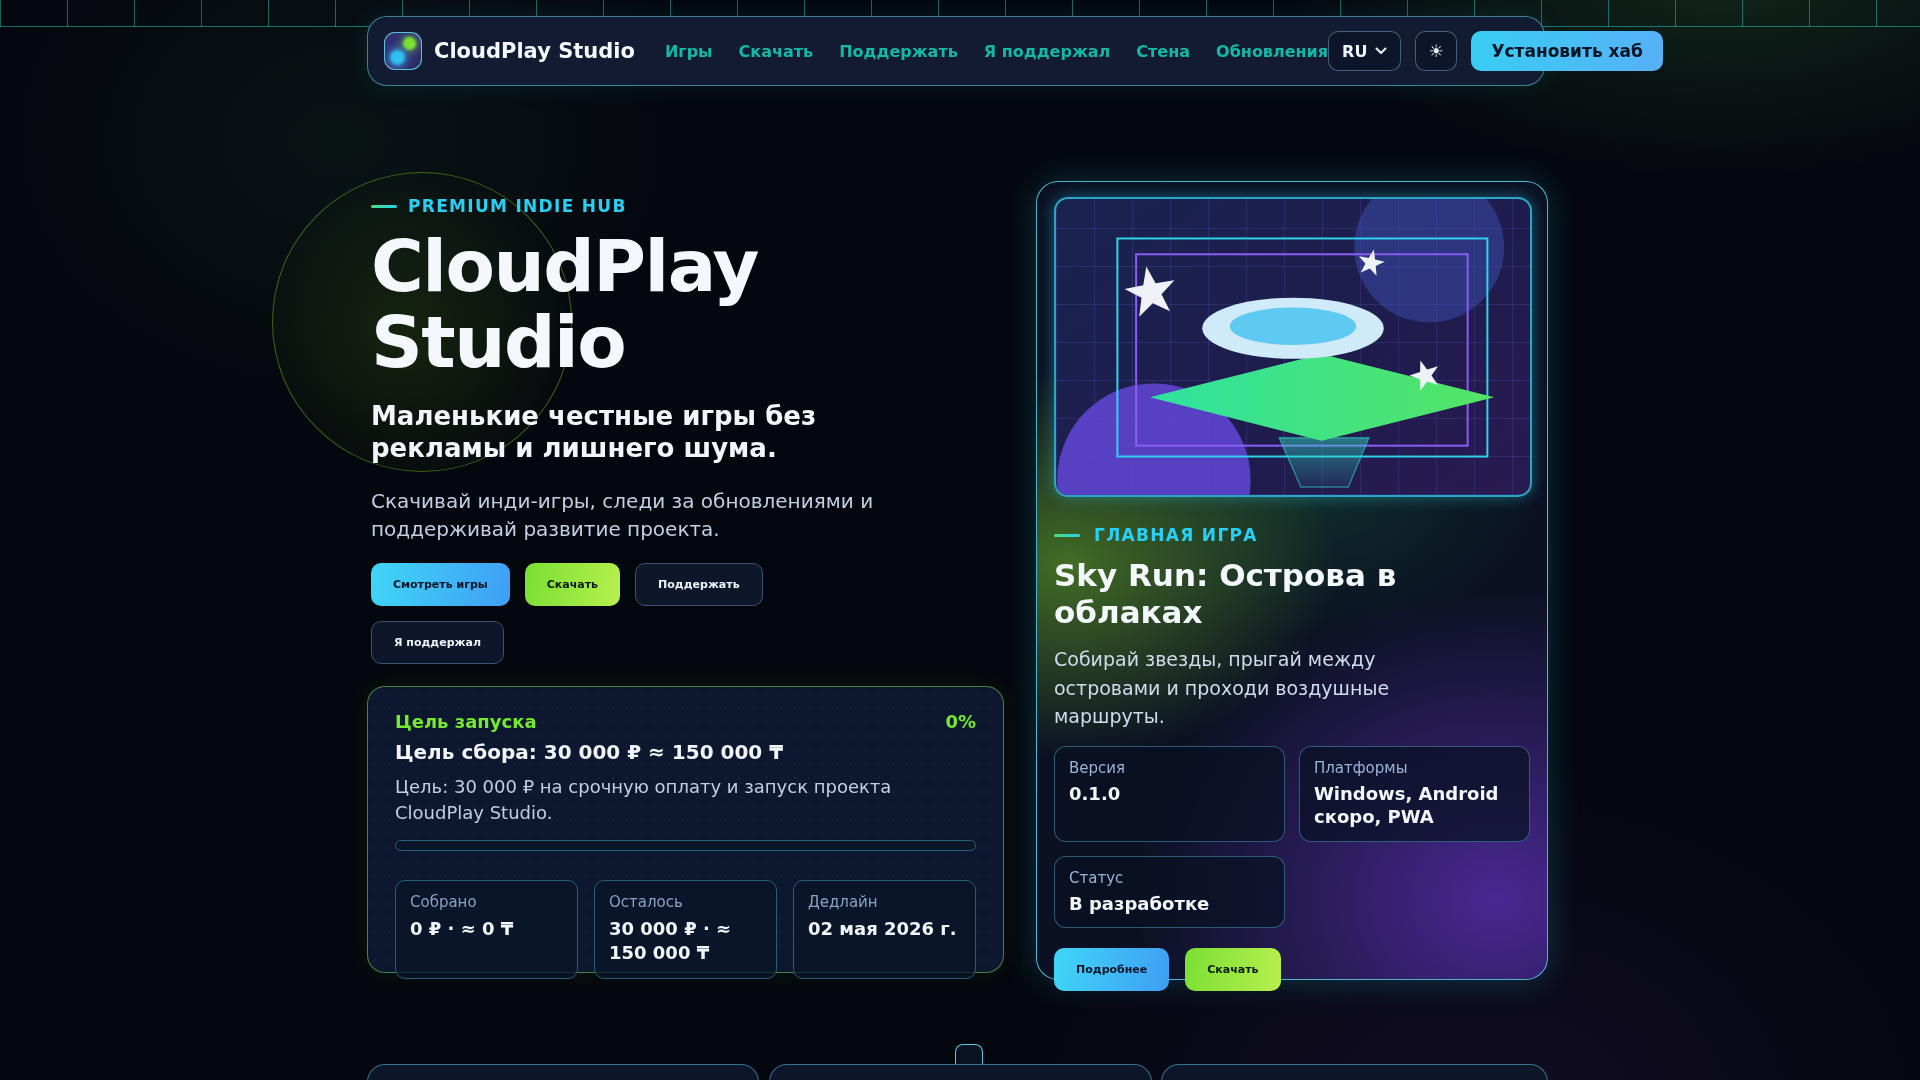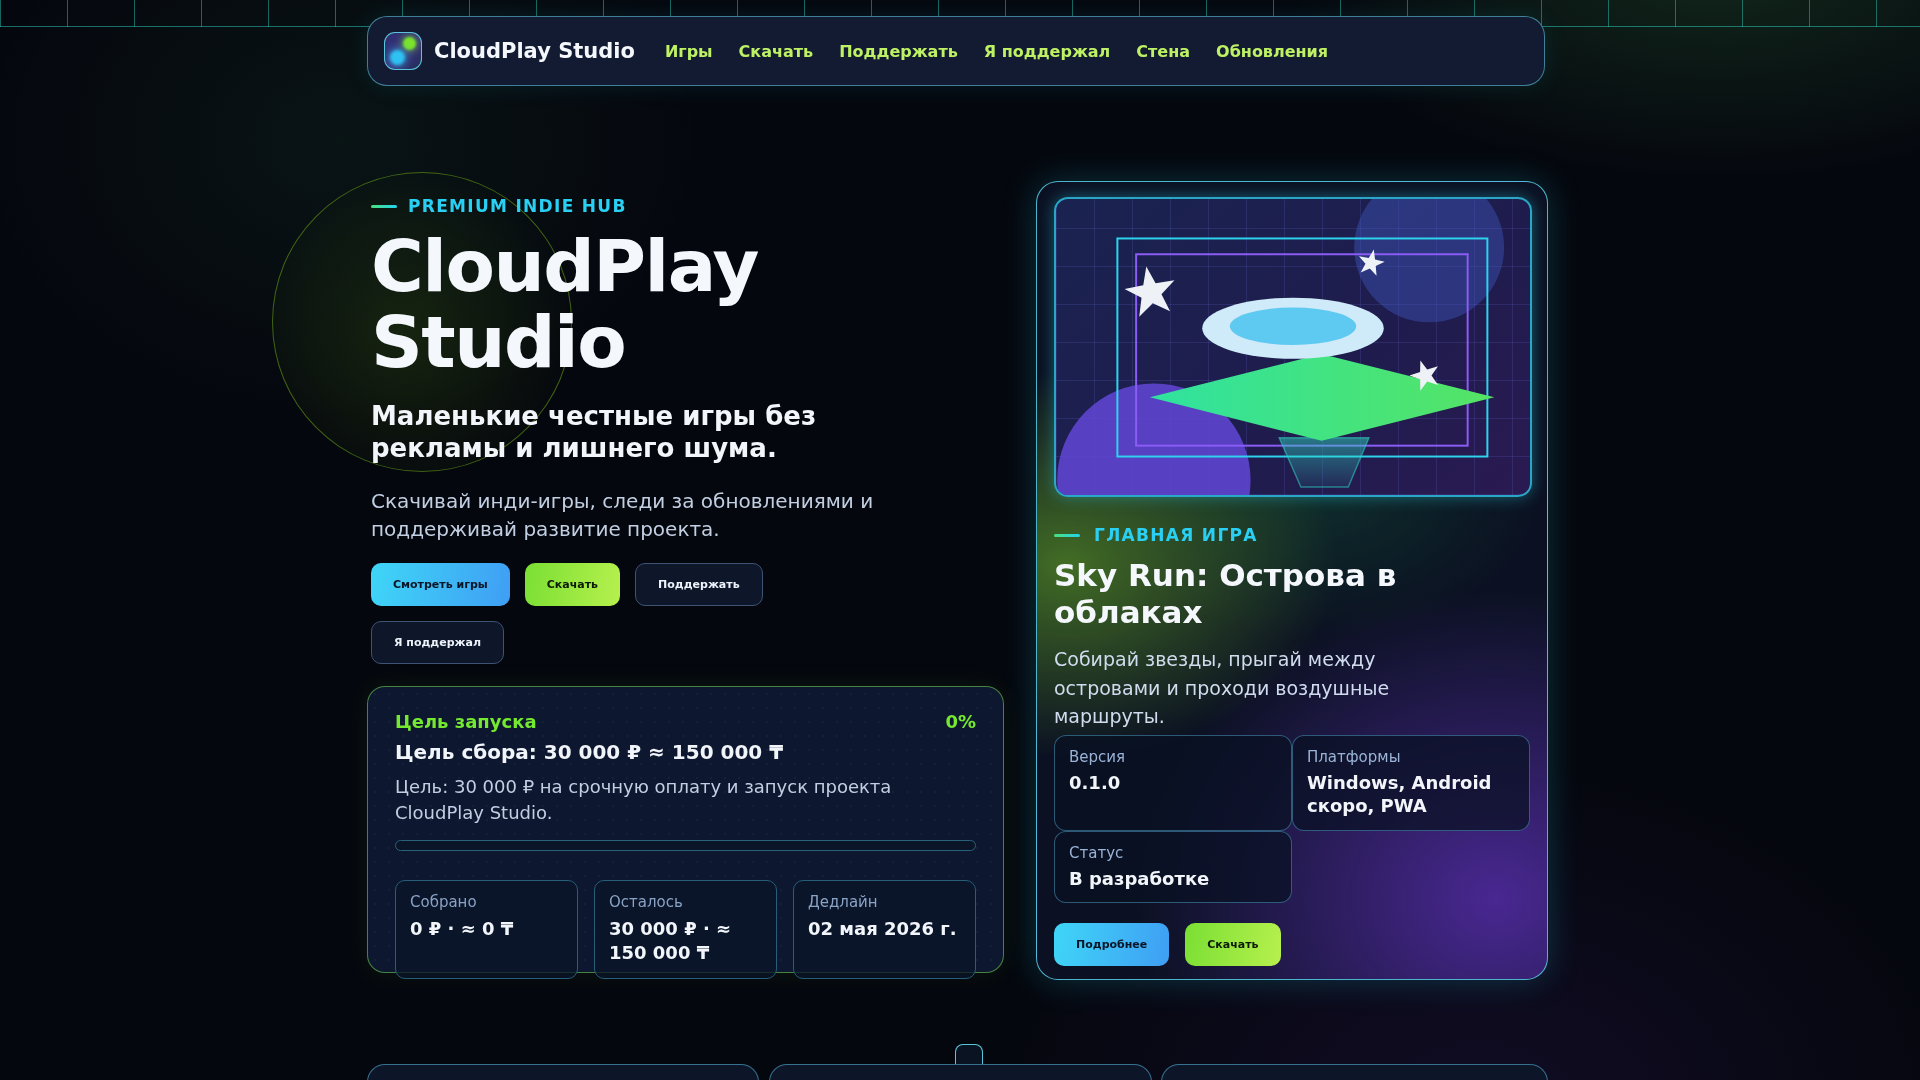--- a/index.html
+++ b/index.html
@@ -29,21 +29,21 @@
   .logo {
     width:38px; height:38px; border-radius:11px; flex:none;
     border:1px solid rgba(103,232,249,0.8); position:relative; overflow:hidden;
     background:linear-gradient(135deg,#2b2f6e 0%,#3b2f7d 55%,#203055 100%);
   }
   .logo .dot { position:absolute; border-radius:50%; }
   .logo .dot.g { right:5px; top:4px; width:13px; height:13px; background:#7ae22c; filter:blur(1px); box-shadow:0 0 8px #7ae22c; }
   .logo .dot.b { left:5px; bottom:4px; width:15px; height:15px; background:#2fc1f2; filter:blur(1.5px); box-shadow:0 0 10px #2fc1f2; }
   .brand { color:#f4f7fc; font-size:21px; font-weight:800; margin-left:12px; white-space:nowrap; }
   .nav { display:flex; gap:26px; margin-left:30px; }
-  .nav-item { color:#bef264; font-size:16px; font-weight:700; white-space:nowrap; cursor:pointer; text-decoration:none; }
+  .nav-item { color:#14b8a6; font-size:16px; font-weight:700; white-space:nowrap; cursor:pointer; text-decoration:none; }
   .header-right { margin-left:auto; display:flex; align-items:center; gap:14px; }
   .lang-select {
     height:40px; padding:0 13px; border:1px solid rgba(125,170,215,0.5); border-radius:10px;
     display:flex; align-items:center; gap:8px; color:#f0f5fc; font-weight:700; font-size:16px;
     background:rgba(8,14,28,0.4); cursor:pointer;
   }
   .theme-btn {
     width:42px; height:40px; border:1px solid rgba(125,170,215,0.5); border-radius:10px;
     display:flex; align-items:center; justify-content:center; color:#e8f0fa; font-size:17px;
     background:rgba(8,14,28,0.4); cursor:pointer;
@@ -114,21 +114,21 @@
   .art-grid {
     position:absolute; inset:0;
     background:
       repeating-linear-gradient(90deg, rgba(120,130,255,0.15) 0 1px, transparent 1px 38px),
       repeating-linear-gradient(0deg, rgba(120,130,255,0.15) 0 1px, transparent 1px 38px);
   }
   .art-svg { position:absolute; inset:0; width:100%; height:100%; }
   .f-badge-row { display:flex; align-items:center; gap:14px; margin-top:28px; }
   .featured-title { margin-top:12px; max-width:380px; font-size:31px; font-weight:800; line-height:1.2; color:#f4f7fb; }
   .featured-desc { margin-top:14px; max-width:415px; font-size:19px; line-height:1.5; color:#d0dcee; }
-  .featured-info { margin-top:4px; display:grid; grid-template-columns:1fr 1fr; }
+  .featured-info { margin-top:15px; display:grid; grid-template-columns:1fr 1fr; gap:14px; }
   .info-box { border:1px solid rgba(86,180,222,0.45); background:rgba(9,16,34,0.72); border-radius:12px; padding:12px 14px; }
   .info-label { color:#9ab3d6; font-size:15px; }
   .info-value { margin-top:5px; color:#f2f6fb; font-size:18px; font-weight:800; line-height:1.3; }
   .featured-buttons { margin-top:20px; display:flex; gap:16px; }
 
   
   .scroll-pill {
     position:absolute; left:955px; top:1044px; width:28px; height:34px;
     border:1.5px solid rgba(103,232,249,0.85); border-radius:8px; background:#0a1322;
   }
@@ -154,20 +154,32 @@
     </div>
     <div class="brand">CloudPlay Studio</div>
     <nav class="nav">
       <a class="nav-item">Игры</a>
       <a class="nav-item">Скачать</a>
       <a class="nav-item">Поддержать</a>
       <a class="nav-item">Я поддержал</a>
       <a class="nav-item">Стена</a>
       <a class="nav-item">Обновления</a>
     </nav>
+    <div class="header-right">
+      <div class="lang-select">
+        <span>RU</span>
+        <svg class="chev" width="12" height="8" viewBox="0 0 12 8">
+            <path d="M1.5 1.5 L6 6 L10.5 1.5" fill="none" stroke="#e8f0fa" stroke-width="2" stroke-linecap="round" stroke-linejoin="round"></path>
+          </svg>
+      </div>
+      <div class="theme-btn">
+        <span>☀</span>
+      </div>
+      <button class="install-btn">Установить хаб</button>
+    </div>
   </header>
 
   <div class="hero-circle"></div>
 
   <section class="hero">
     <div class="badge-row">
       <span class="badge-dash"></span>
       <span class="badge-text">PREMIUM INDIE HUB</span>
     </div>
     <h1><span>CloudPlay</span><br><span>Studio</span></h1>

